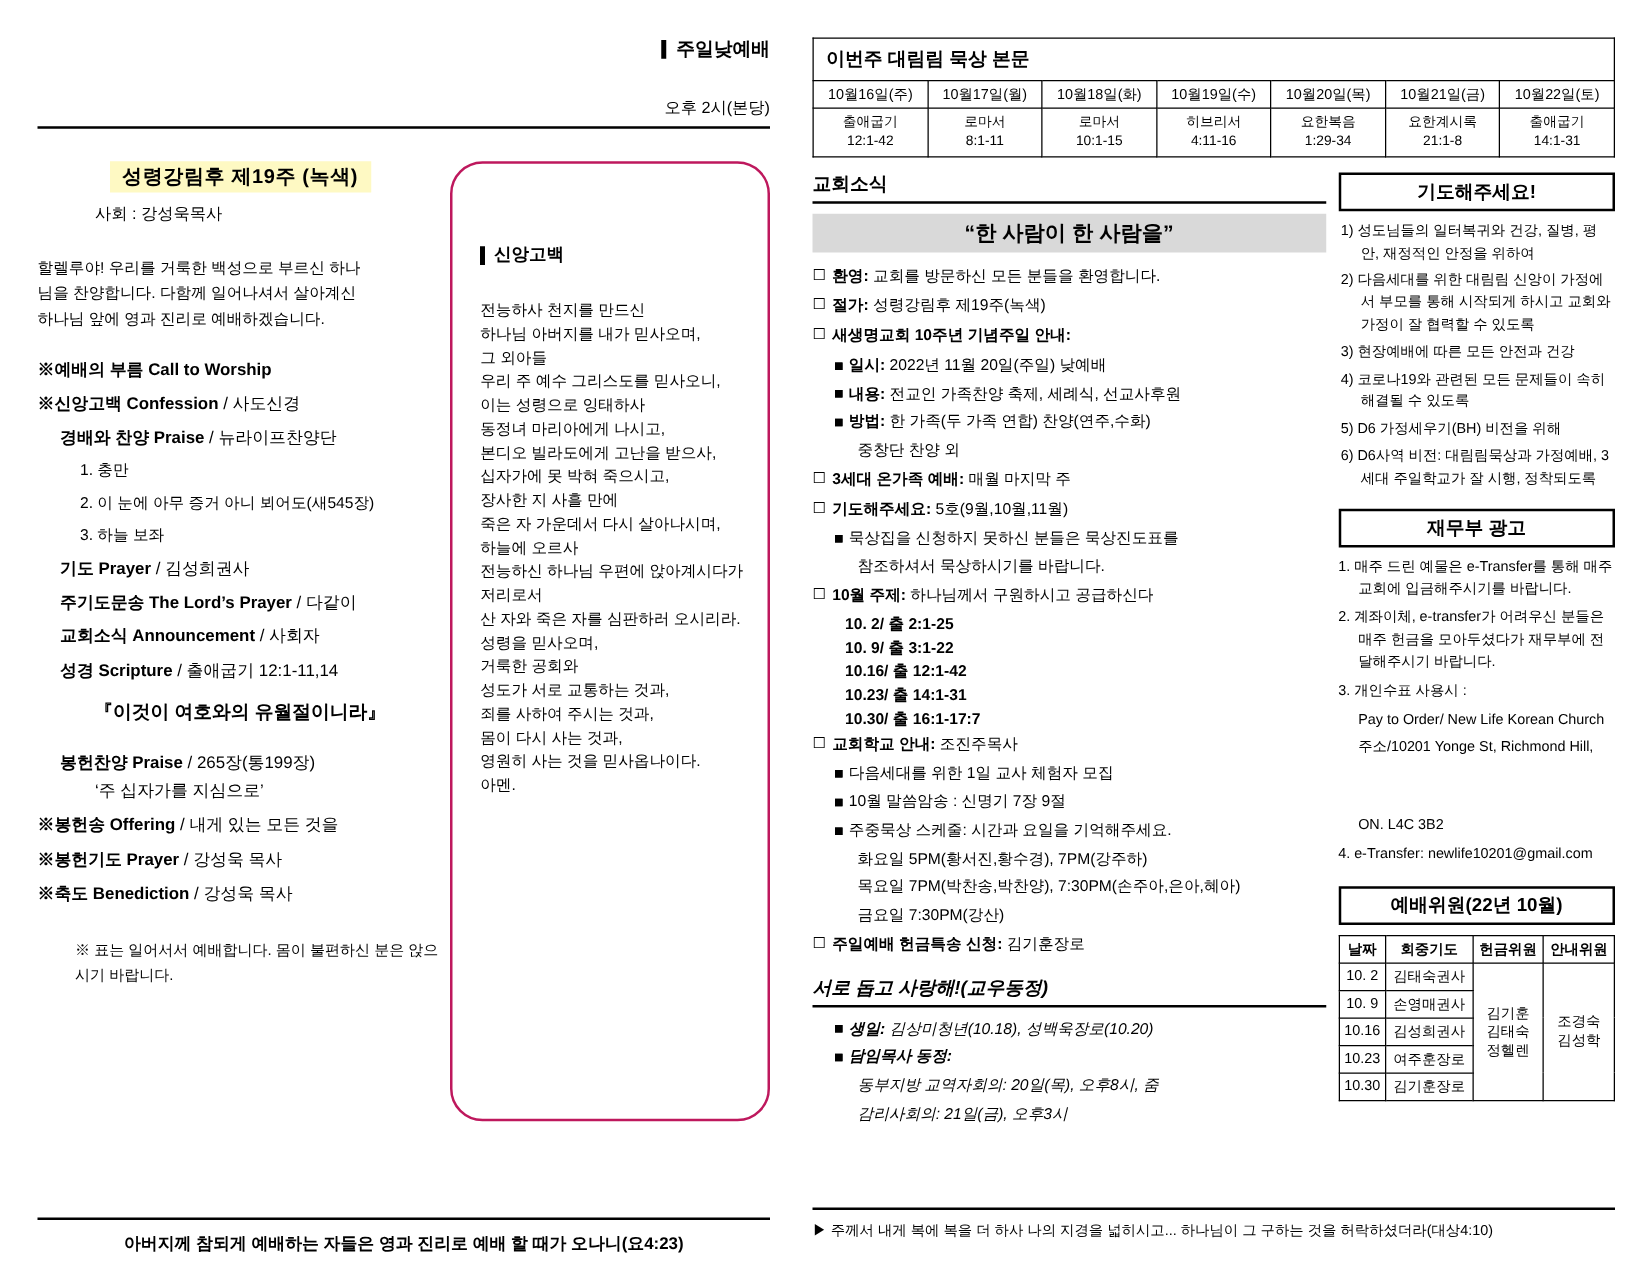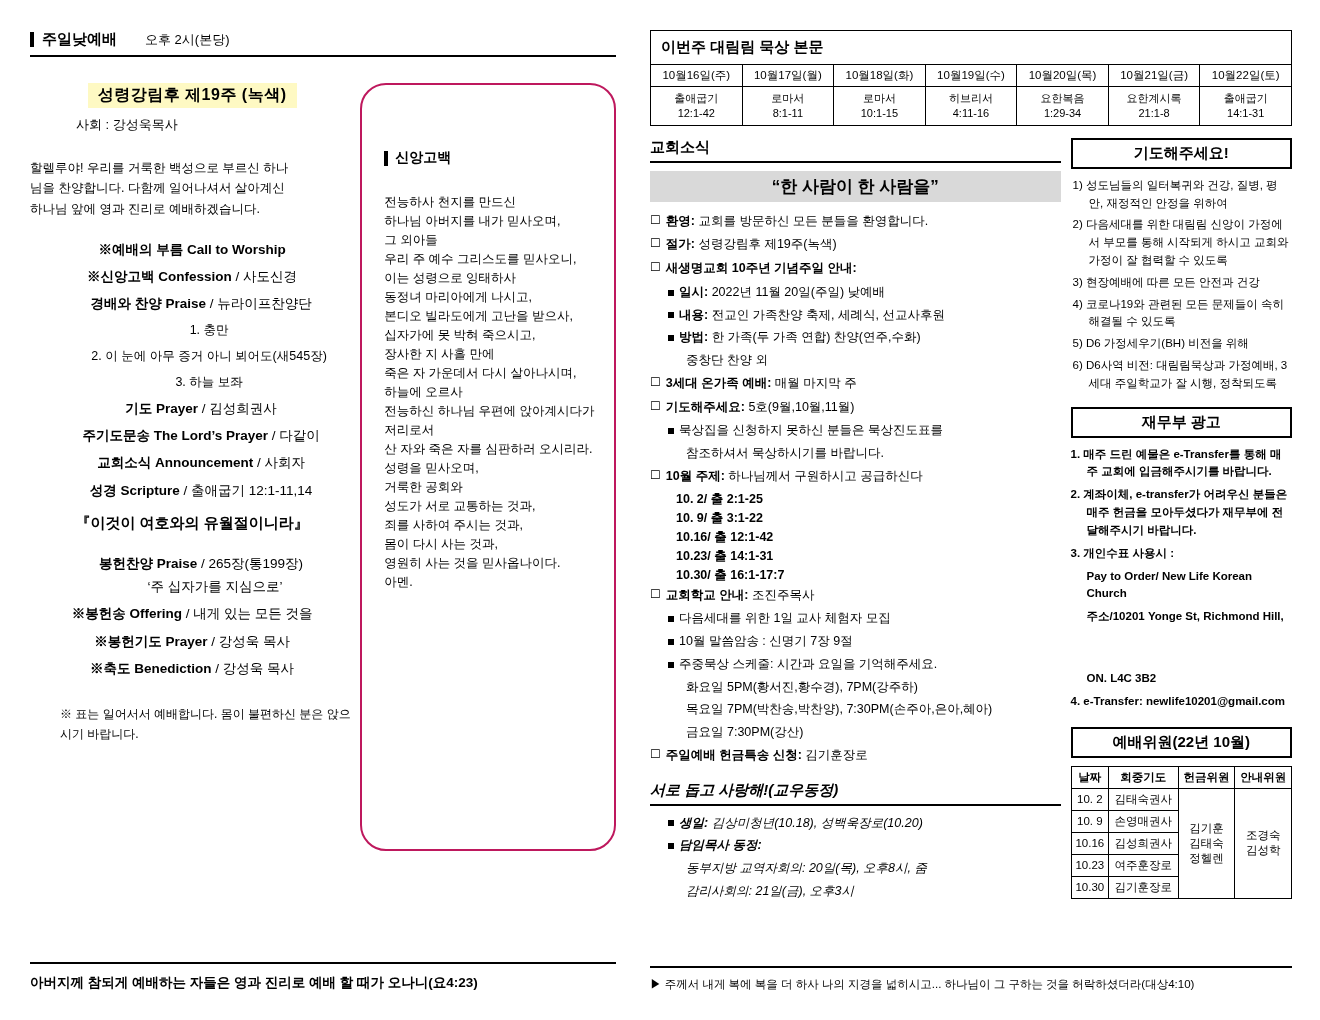--- a/index.html
+++ b/index.html
@@ -12,21 +12,21 @@
     position:relative;
     overflow:hidden;
   }
   .page { display:flex; width:1320px; height:1020px; }
   .col-left { width:640px; padding:30px 24px 10px 30px; position:relative; }
   .col-right { width:680px; padding:30px 28px 10px 10px; position:relative; }
 
   
   .left-header {
     display:flex; align-items:flex-end; gap:28px;
-    border-bottom:2px solid #000; padding-bottom:6px;
+    border-bottom:2px solid #000; padding-bottom:6px;flex-direction:column;
   }
   .bar-title { display:flex; align-items:center; gap:8px; font-size:15px; font-weight:bold; }
   .vbar { display:inline-block; width:4px; height:15px; background:#000; }
   .left-header .sub { font-size:13px; }
 
   .left-body { display:flex; margin-top:26px; }
   .order-col { width:338px; padding-right:6px; }
   .creed-col { width:262px; }
 
   .creed-box {
@@ -38,34 +38,34 @@
 
   .hl-title {
     display:inline-block; background:#fef9c3; font-weight:bold;
     font-size:16px; padding:2px 10px; letter-spacing:0.5px;
   }
   .center { text-align:center; }
   .moderator { font-size:13px; margin-top:8px; padding-left:46px;}
   .intro { font-size:12.5px; line-height:1.62; margin-top:24px; white-space:pre-line; }
 
   ul.order { list-style:none; margin:22px 0 0 0; padding:0; }
-  ul.order li { font-size:13.5px; margin-bottom:9px; line-height:1.35;text-align:center; }
+  ul.order li { font-size:13.5px; margin-bottom:9px; line-height:1.35; }
   ul.order li .lead { font-weight:bold; }
   ul.order li .rest { font-weight:normal; }
   .indent1 { padding-left:18px; }
   .indent2 { padding-left:34px; font-size:12.5px !important; }
   .scripture-q { font-size:15px; font-weight:bold; text-align:center; margin:14px 0 12px 0; }
   .sub-note { padding-left:46px; font-size:12px; margin-top:-4px; margin-bottom:8px; }
 
   .footnote { margin-top:26px; font-size:12px; line-height:1.7; padding-left:30px; }
 
   .left-footer {
-    position:absolute; left:30px; right:24px; bottom:28px;
+    position:absolute; left:30px; right:24px; bottom:16px;
     border-top:2px solid #000; padding-top:10px;
-    font-size:13.5px; font-weight:bold;
+    text-align:center; font-size:13.5px; font-weight:bold;
   }
 
   
   .right-title-bar {
     border:1px solid #000; border-width:1px 1px 0 1px;
     padding:7px 10px; font-size:15px; font-weight:bold;
   }
   table.devo { border-collapse:collapse; width:100%; }
   table.devo td { border:1px solid #000; text-align:center; font-size:11px; padding:3px 2px; }
   table.devo tr.head td { font-size:11.5px; }
@@ -314,21 +314,21 @@
               <li>2) 다음세대를 위한 대림림 신앙이 가정에서 부모를 통해 시작되게 하시고 교회와 가정이 잘 협력할 수 있도록</li>
               <li>3) 현장예배에 따른 모든 안전과 건강</li>
               <li>4) 코로나19와 관련된 모든 문제들이 속히 해결될 수 있도록</li>
               <li>5) D6 가정세우기(BH) 비전을 위해</li>
               <li>6) D6사역 비전: 대림림묵상과 가정예배, 3세대 주일학교가 잘 시행, 정착되도록</li>
             </ol>
         </div>
 
         <div class="pray-box" style="margin-top:14px;">재무부 광고</div>
         <div class="fin-list">
-          <ol id="fin-items" style="list-style:none;margin:0;padding:0;font-weight:bold;">
+          <ol id="fin-items" style="list-style:none;margin:0;padding:0;">
               <li>1. 매주 드린 예물은 e-Transfer를 통해 매주 교회에 입금해주시기를 바랍니다.</li>
               <li>2. 계좌이체, e-transfer가 어려우신 분들은 매주 헌금을 모아두셨다가 재무부에 전달해주시기 바랍니다.</li>
               <li>3. 개인수표 사용시 :</li>
               <li class="fin-ind" style="text-indent: 0px; padding-left: 16px;">Pay to Order/ New Life Korean Church</li>
               <li class="fin-ind" style="text-indent: 0px; padding-left: 16px;">주소/10201 Yonge St, Richmond Hill,</li>
               <li class="fin-ind" style="text-indent: 0px; padding-left: 16px; margin-top: 44px;">ON. L4C 3B2</li>
               <li>4. e-Transfer: newlife10201@gmail.com</li>
             </ol>
         </div>
 

